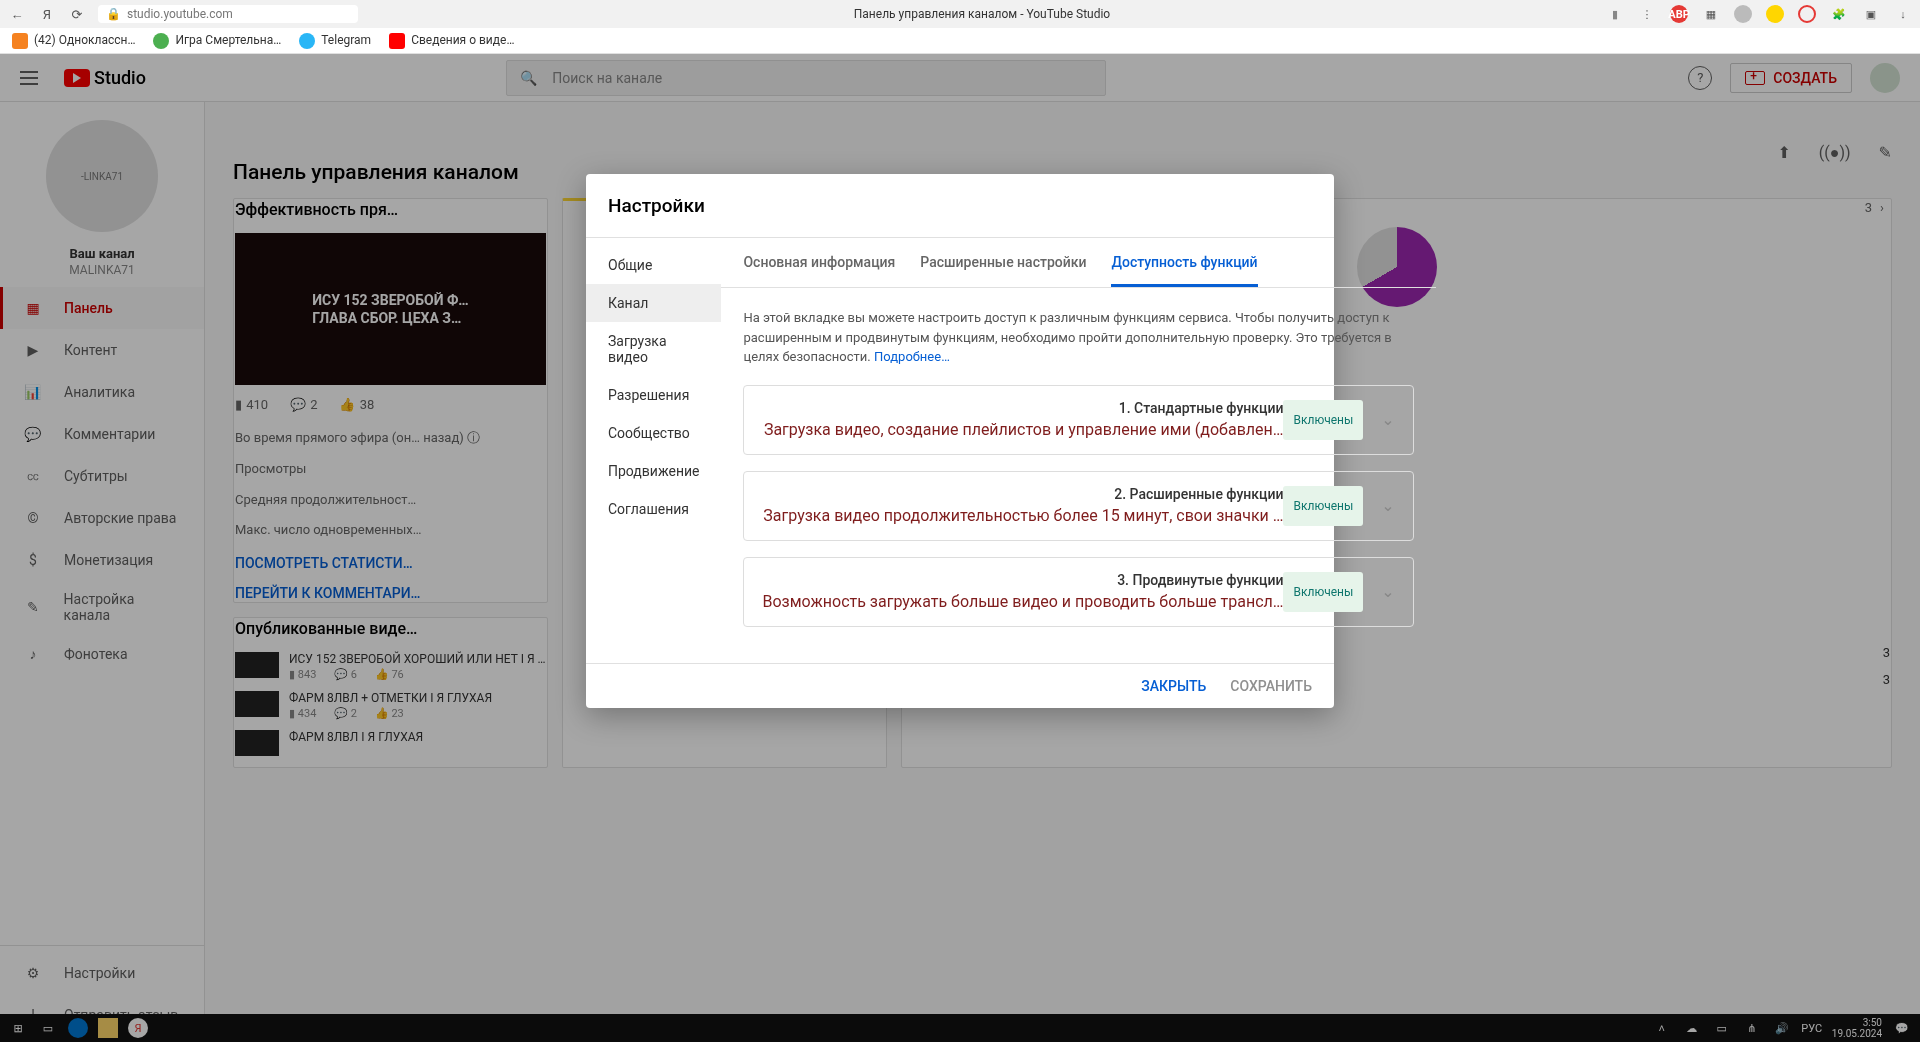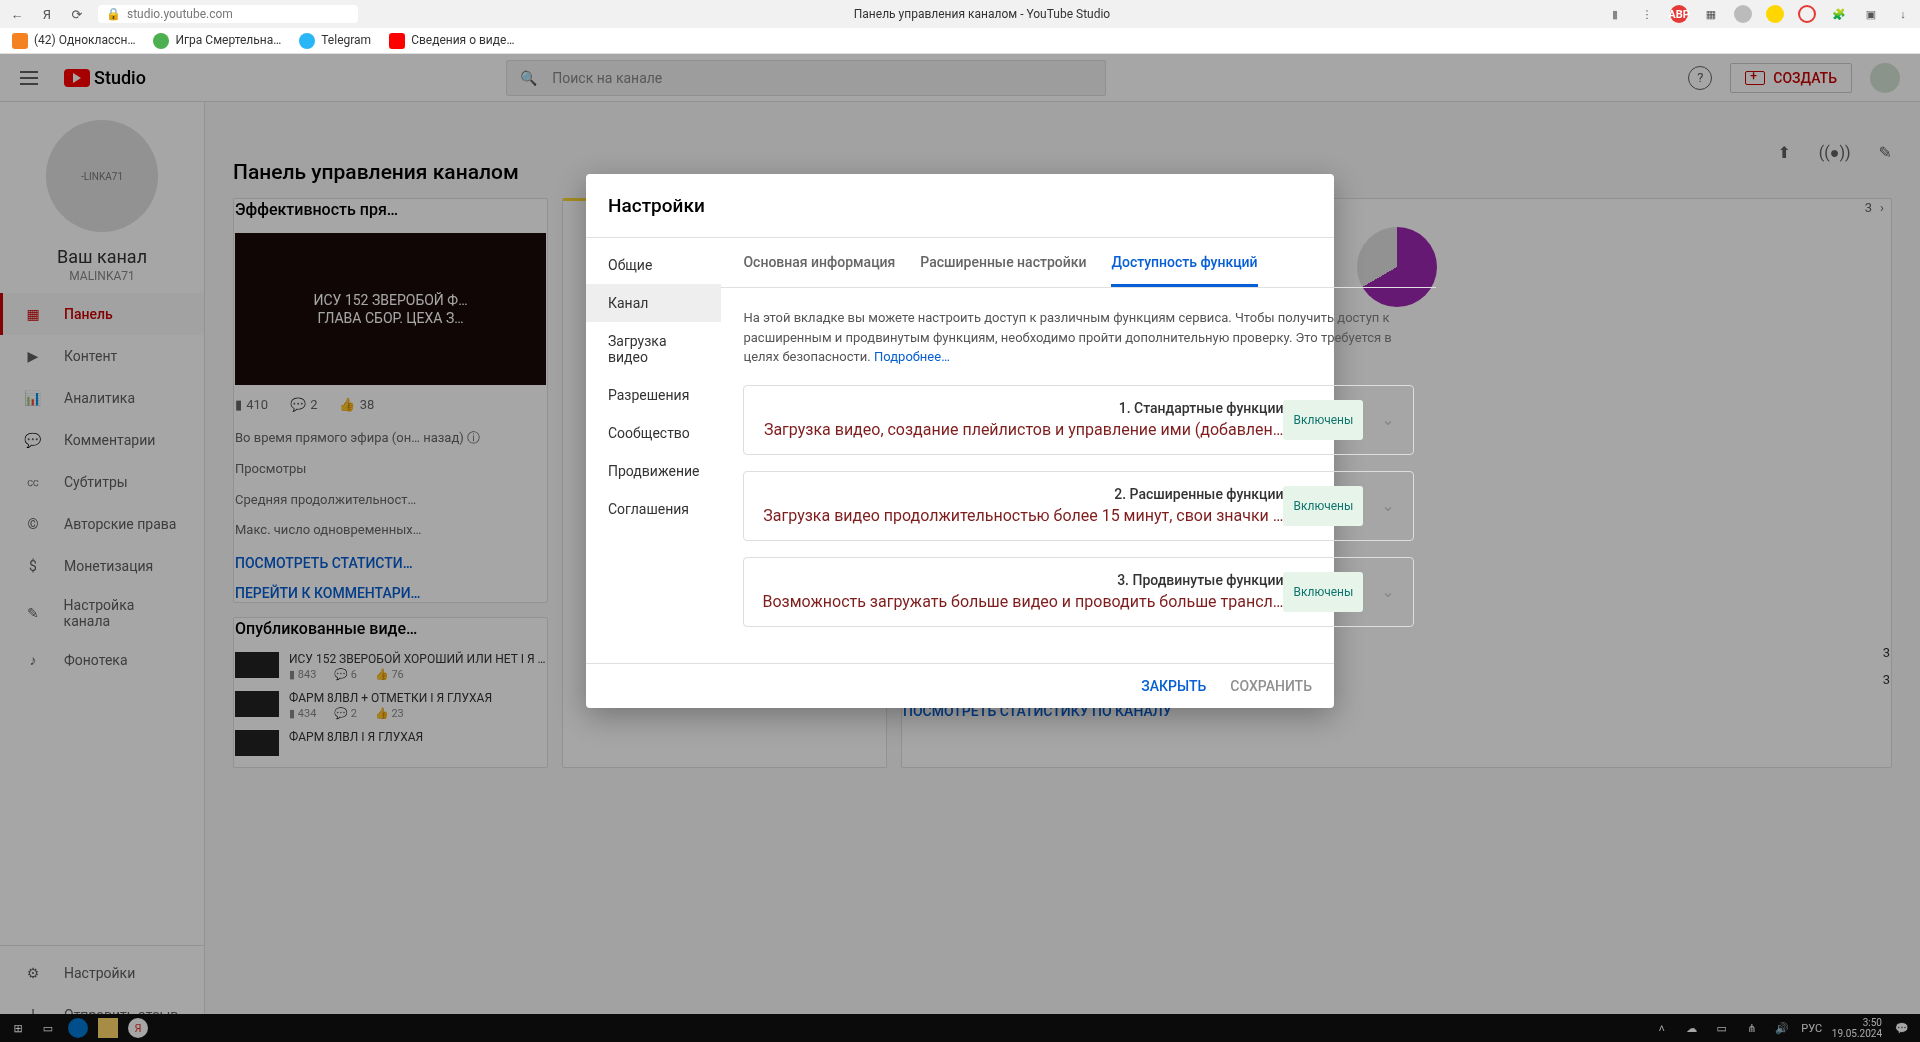--- a/index.html
+++ b/index.html
@@ -30,38 +30,38 @@
 .create-btn { display: flex; align-items: center; gap: 8px; border: 1px solid #ccc; padding: 6px 14px; border-radius: 2px; color: #cc0000; font-weight: 500; font-size: 14px; }
 .create-plus { width: 20px; height: 14px; border: 1.5px solid #cc0000; border-radius: 2px; position: relative; }
 .create-plus::after { content: '+'; position: absolute; top: -3px; left: 4px; font-size: 12px; }
 .avatar { width: 30px; height: 30px; border-radius: 50%; background: #d4e4d4; }
 
 
 .main-container { display: flex; height: calc(100% - 102px); }
 .sidebar { width: 205px; border-right: 1px solid #e0e0e0; display: flex; flex-direction: column; }
 .sidebar-top { padding: 18px 0 10px; text-align: center; }
 .sidebar-top .ch-avatar { width: 112px; height: 112px; border-radius: 50%; background: #e0e0e0; margin: 0 auto 14px; display: flex; align-items: center; justify-content: center; font-size: 10px; color: #777; }
-.sidebar-top .ch-label { font-size: 18px; font-weight: 400; color: #333; }
+.sidebar-top .ch-label { font-size: 13px; font-weight: 700; color: #333; }
 .sidebar-top .ch-name { font-size: 12px; color: #888; margin-top: 2px; }
 .sidebar-nav { flex: 1; }
 .nav-item { display: flex; align-items: center; gap: 20px; padding: 10px 22px; font-size: 14px; color: #606060; }
 .nav-item.active { color: #cc0000; background: #f9f9f9; border-left: 3px solid #cc0000; padding-left: 19px; font-weight: 500; }
 .nav-item .nav-ico { width: 22px; height: 22px; display: flex; align-items: center; justify-content: center; }
 .sidebar-bottom { border-top: 1px solid #e0e0e0; padding: 6px 0; }
 
 .content-area { flex: 1; background: #f9f9f9; padding: 18px 28px; overflow: hidden; }
 .page-head { display: flex; align-items: center; margin-bottom: 14px; }
 .page-head h1 { font-size: 21px; font-weight: 500; color: #000000; margin-top: 40px; }
 .page-actions { margin-left: auto; display: flex; gap: 28px; align-items: center; color: #606060; }
 
 .cards-row { display: flex; gap: 14px; }
 .card { background: #fff; border: 1px solid #e0e0e0; border-radius: 2px; padding: 1px; }
 .card-left { width: 315px; }
 .card-left h2 { font-size: 16px; font-weight: 500; margin-bottom: 14px; }
-.thumb { width: 100%; height: 152px; background: #1a0a0a; display: flex; align-items: center; justify-content: center; color: #fff; font-size: 14px; font-weight: 400; text-align: center; line-height: 1.3; margin-bottom: 12px; position: relative; }
+.thumb { width: 100%; height: 152px; background: #1a0a0a; display: flex; align-items: center; justify-content: center; color: #fff; font-size: 14px; font-weight: 700; line-height: 1.3; margin-bottom: 12px; position: relative; }
 .stats-row { display: flex; gap: 22px; color: #666; font-size: 13px; margin-bottom: 16px; }
 .stats-row span { display: flex; align-items: center; gap: 4px; }
 .card-text { font-size: 13px; color: #666; line-height: 1.6; }
 .card-link { color: #065fd4; font-size: 14px; font-weight: 500; margin-top: 14px; display: block; }
 
 .card-mid { width: 325px; padding: 0; border-top: 3px solid #fdd835; }
 .card-right { flex: 1; }
 .right-head { display: flex; align-items: center; justify-content: flex-end; gap: 8px; color: #666; font-size: 13px; padding-right: 6px; }
 .circle-chart { width: 80px; height: 80px; border-radius: 50%; background: conic-gradient(#9c27b0 0 240deg, #e0e0e0 240deg 360deg); margin: 12px auto; }
 .list-row { display: flex; justify-content: space-between; font-size: 13px; color: #333; padding: 6px 0; }
@@ -305,21 +305,20 @@
         <div class="circle-chart"></div>
         <div style="height:320px"></div>
         <div class="list-row">
             <span>ИСУ 152 ЗВЕРОБОЙ ХОРОШИЙ ИЛИ НЕТ I Я ГЛУХАЯ</span>
             <span>3</span>
           </div>
         <div class="list-row">
             <span>ФАРМ 8ЛВЛ + ОТМЕТКИ I Я ГЛУХАЯ</span>
             <span>3</span>
           </div>
-        <div class="list-link">ПОСМОТРЕТЬ СТАТИСТИКУ ПО КАНАЛУ</div>
       </div>
     </div>
   </div>
 </div>
 
 <div class="modal-overlay">
   <div class="modal">
     <div class="modal-title">Настройки</div>
     <div class="modal-body">
       <div class="modal-sidebar">

